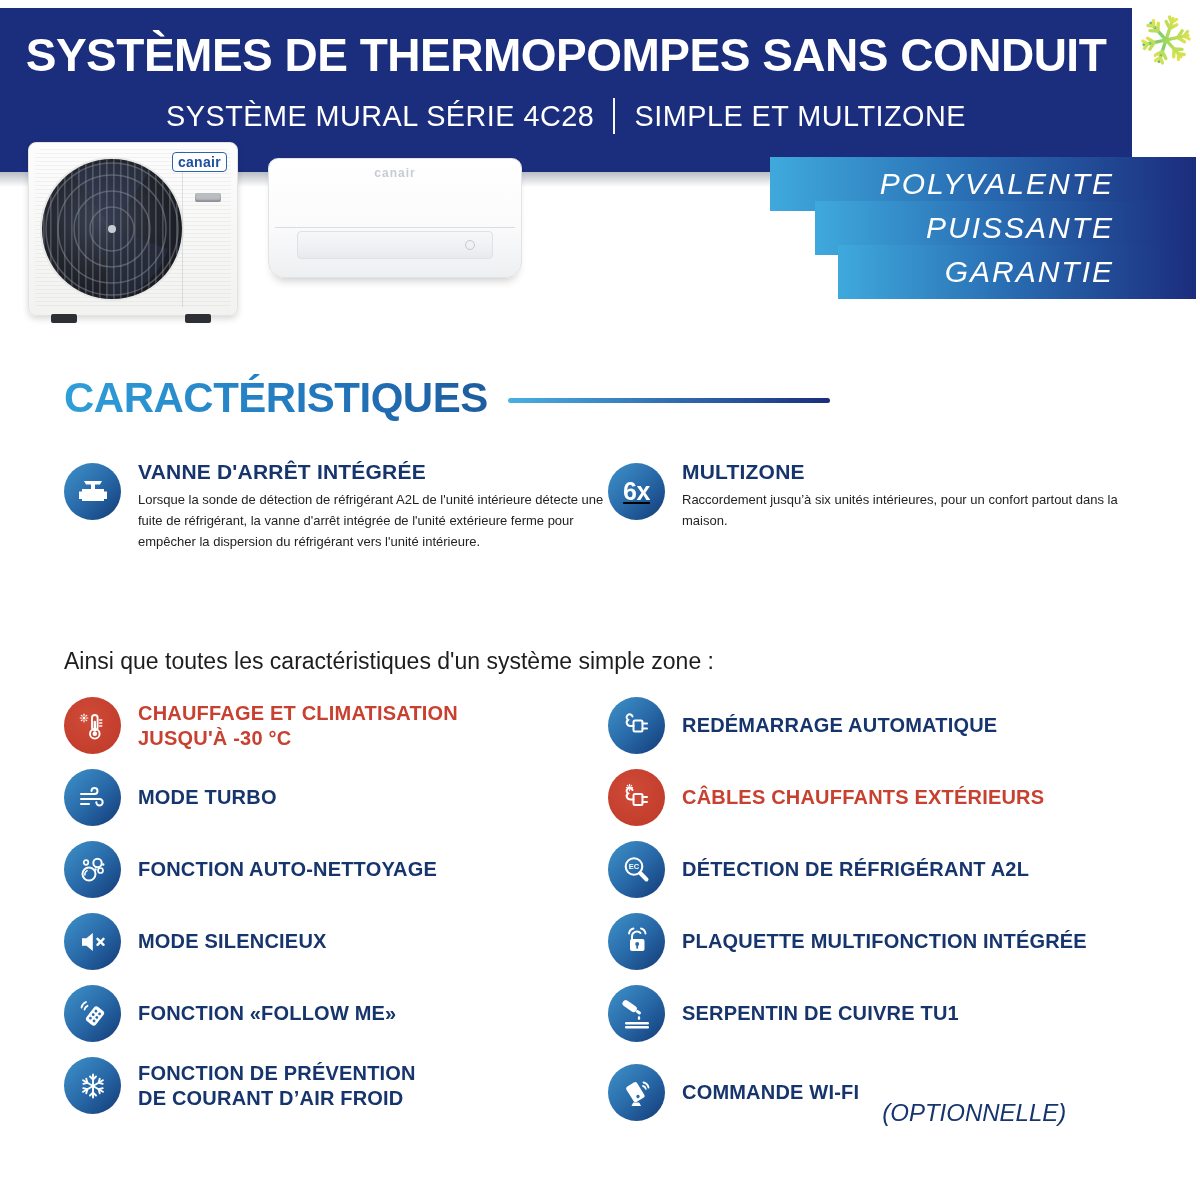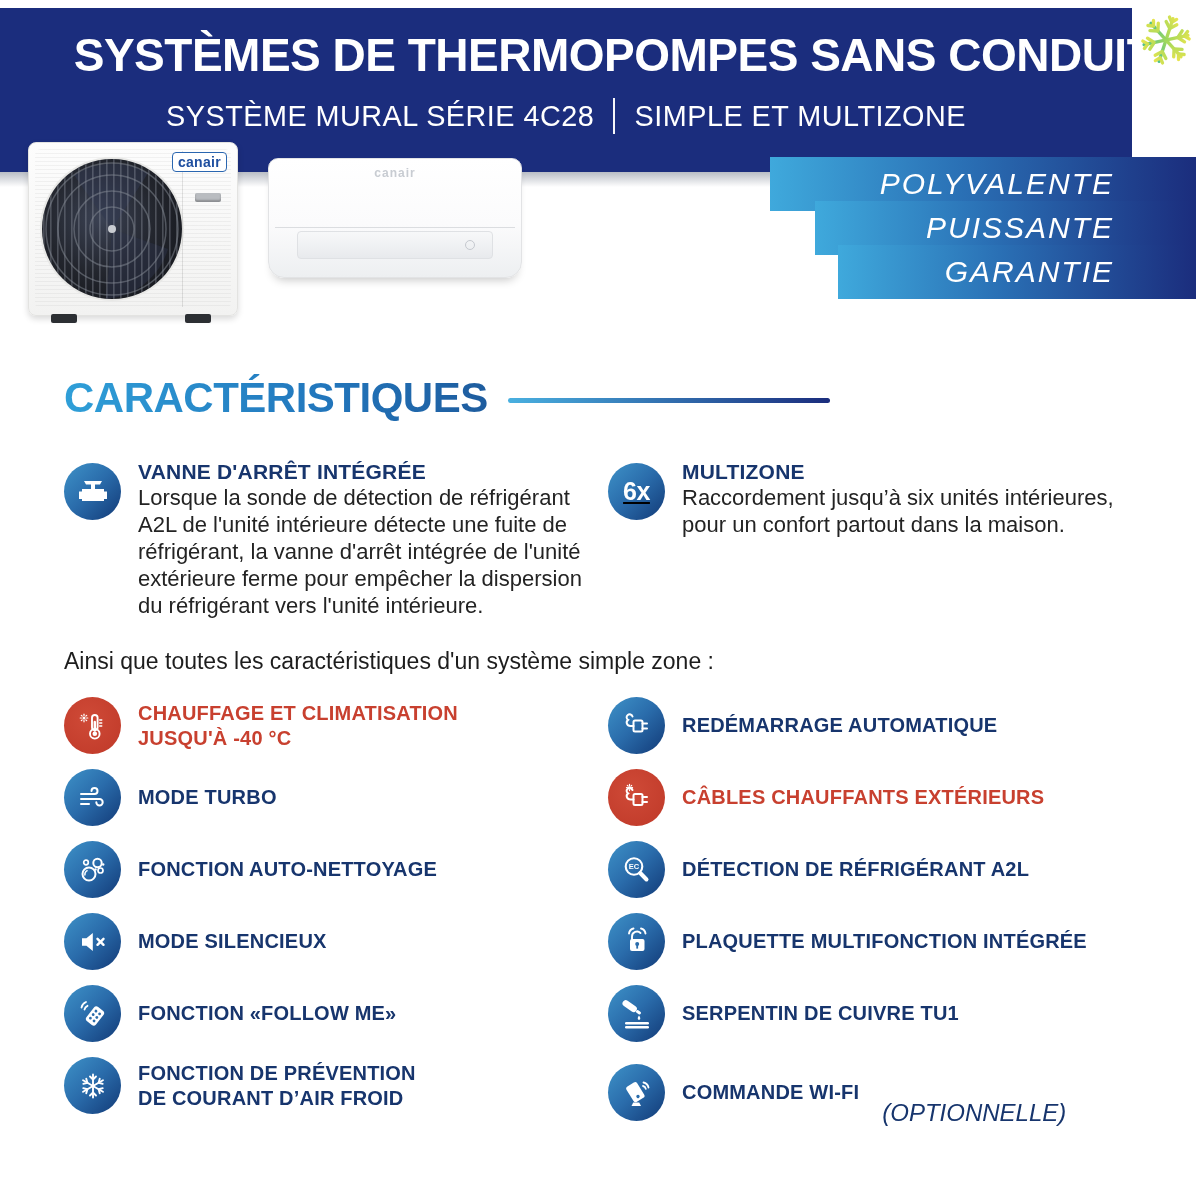--- a/index.html
+++ b/index.html
@@ -2,21 +2,21 @@
 <html><head>
 <meta charset="utf-8">
 <style>
   html,body{margin:0;padding:0;background:#fff;}
   .page{position:relative;width:1200px;height:1200px;background:#fff;overflow:hidden;
         font-family:"Liberation Sans","DejaVu Sans",sans-serif;-webkit-font-smoothing:antialiased;}
 
   
   .header{position:absolute;left:0;top:8px;width:1132px;height:164px;background:#1b2d7d;color:#fff;}
   .header-title{position:absolute;left:0;top:20px;width:100%;text-align:center;
-                font-size:46px;font-weight:700;letter-spacing:-0.5px;white-space:nowrap;padding-left:48px;}
+                font-size:46px;font-weight:700;letter-spacing:-0.5px;white-space:nowrap;}
   .header-sub{position:absolute;left:0;top:90px;width:100%;display:flex;justify-content:center;
               align-items:center;gap:20px;font-size:30px;font-weight:400;letter-spacing:0.5px;
               transform:scaleX(0.96);white-space:nowrap;}
   .header-sub .divider{width:2px;height:36px;background:#fff;}
   .header-shadow{position:absolute;left:0;top:172px;width:1132px;height:15px;
                  background:linear-gradient(180deg,rgba(80,90,110,0.40),rgba(80,90,110,0));}
 
   
   .brand-logo{position:absolute;right:6px;top:12px;width:56px;height:56px;}
 
@@ -71,21 +71,21 @@
   .ic{width:57px;height:57px;border-radius:50%;flex:0 0 57px;
       background:linear-gradient(135deg,#3e92c8 0%,#2a6cab 48%,#123a77 100%);
       display:flex;align-items:center;justify-content:center;text-decoration:underline;}
   .ic.red{background:radial-gradient(circle at 42% 38%,#cf4a37 0%,#c33d2c 75%);}
 
   
   .feat{position:absolute;top:460px;}
   .feat .ic{position:absolute;left:0;top:3px;}
   .feat .ftxt{margin-left:74px;}
   .ftitle{font-size:21px;font-weight:700;color:#17356d;letter-spacing:0.2px;}
-  .fbody{font-size:22px;line-height:27px;color:#232323;}
+  .fbody{margin-top:5px;font-size:13px;line-height:21px;color:#232323;}
   #feat-valve{left:64px;width:560px;} #feat-valve .fbody{width:474px;}
   #feat-multizone{left:608px;width:510px;} #feat-multizone .fbody{width:452px;}
   .badge6{font-size:25px;font-weight:700;color:#fff;letter-spacing:-0.5px;}
 
   
   .intro{position:absolute;left:64px;top:648px;font-size:23px;color:#1d1d1d;}
 
   
   .row{position:absolute;display:flex;align-items:center;gap:17px;min-height:57px;}
   .row .lbl{font-size:20px;font-weight:700;color:#17356d;letter-spacing:0.2px;
@@ -235,21 +235,21 @@
           <line x1="4.2" y1="9" x2="5.4" y2="9"></line>
             <line x1="10.6" y1="9" x2="11.8" y2="9"></line>
           <line x1="5.3" y1="6.3" x2="6.2" y2="7.2"></line>
             <line x1="9.8" y1="10.8" x2="10.7" y2="11.7"></line>
           <line x1="5.3" y1="11.7" x2="6.2" y2="10.8"></line>
             <line x1="9.8" y1="7.2" x2="10.7" y2="6.3"></line>
         </g>
       </svg>
     </div>
     <span class="lbl red">CHAUFFAGE ET CLIMATISATION
-JUSQU'À -40 °C</span>
+JUSQU'À -30 °C</span>
   </div>
 
   <div class="row col-l y2">
     <div class="ic">
       <svg width="34" height="34" viewBox="0 0 34 34" fill="none" stroke="#fff" stroke-width="2" stroke-linecap="round">
         <path d="M5 13 h13.5 a3 3 0 1 0 -3 -3"></path>
         <path d="M5 18 h18.5 a3.2 3.2 0 1 1 -3.2 3.2"></path>
         <path d="M5 23 h8"></path>
       </svg>
     </div>

